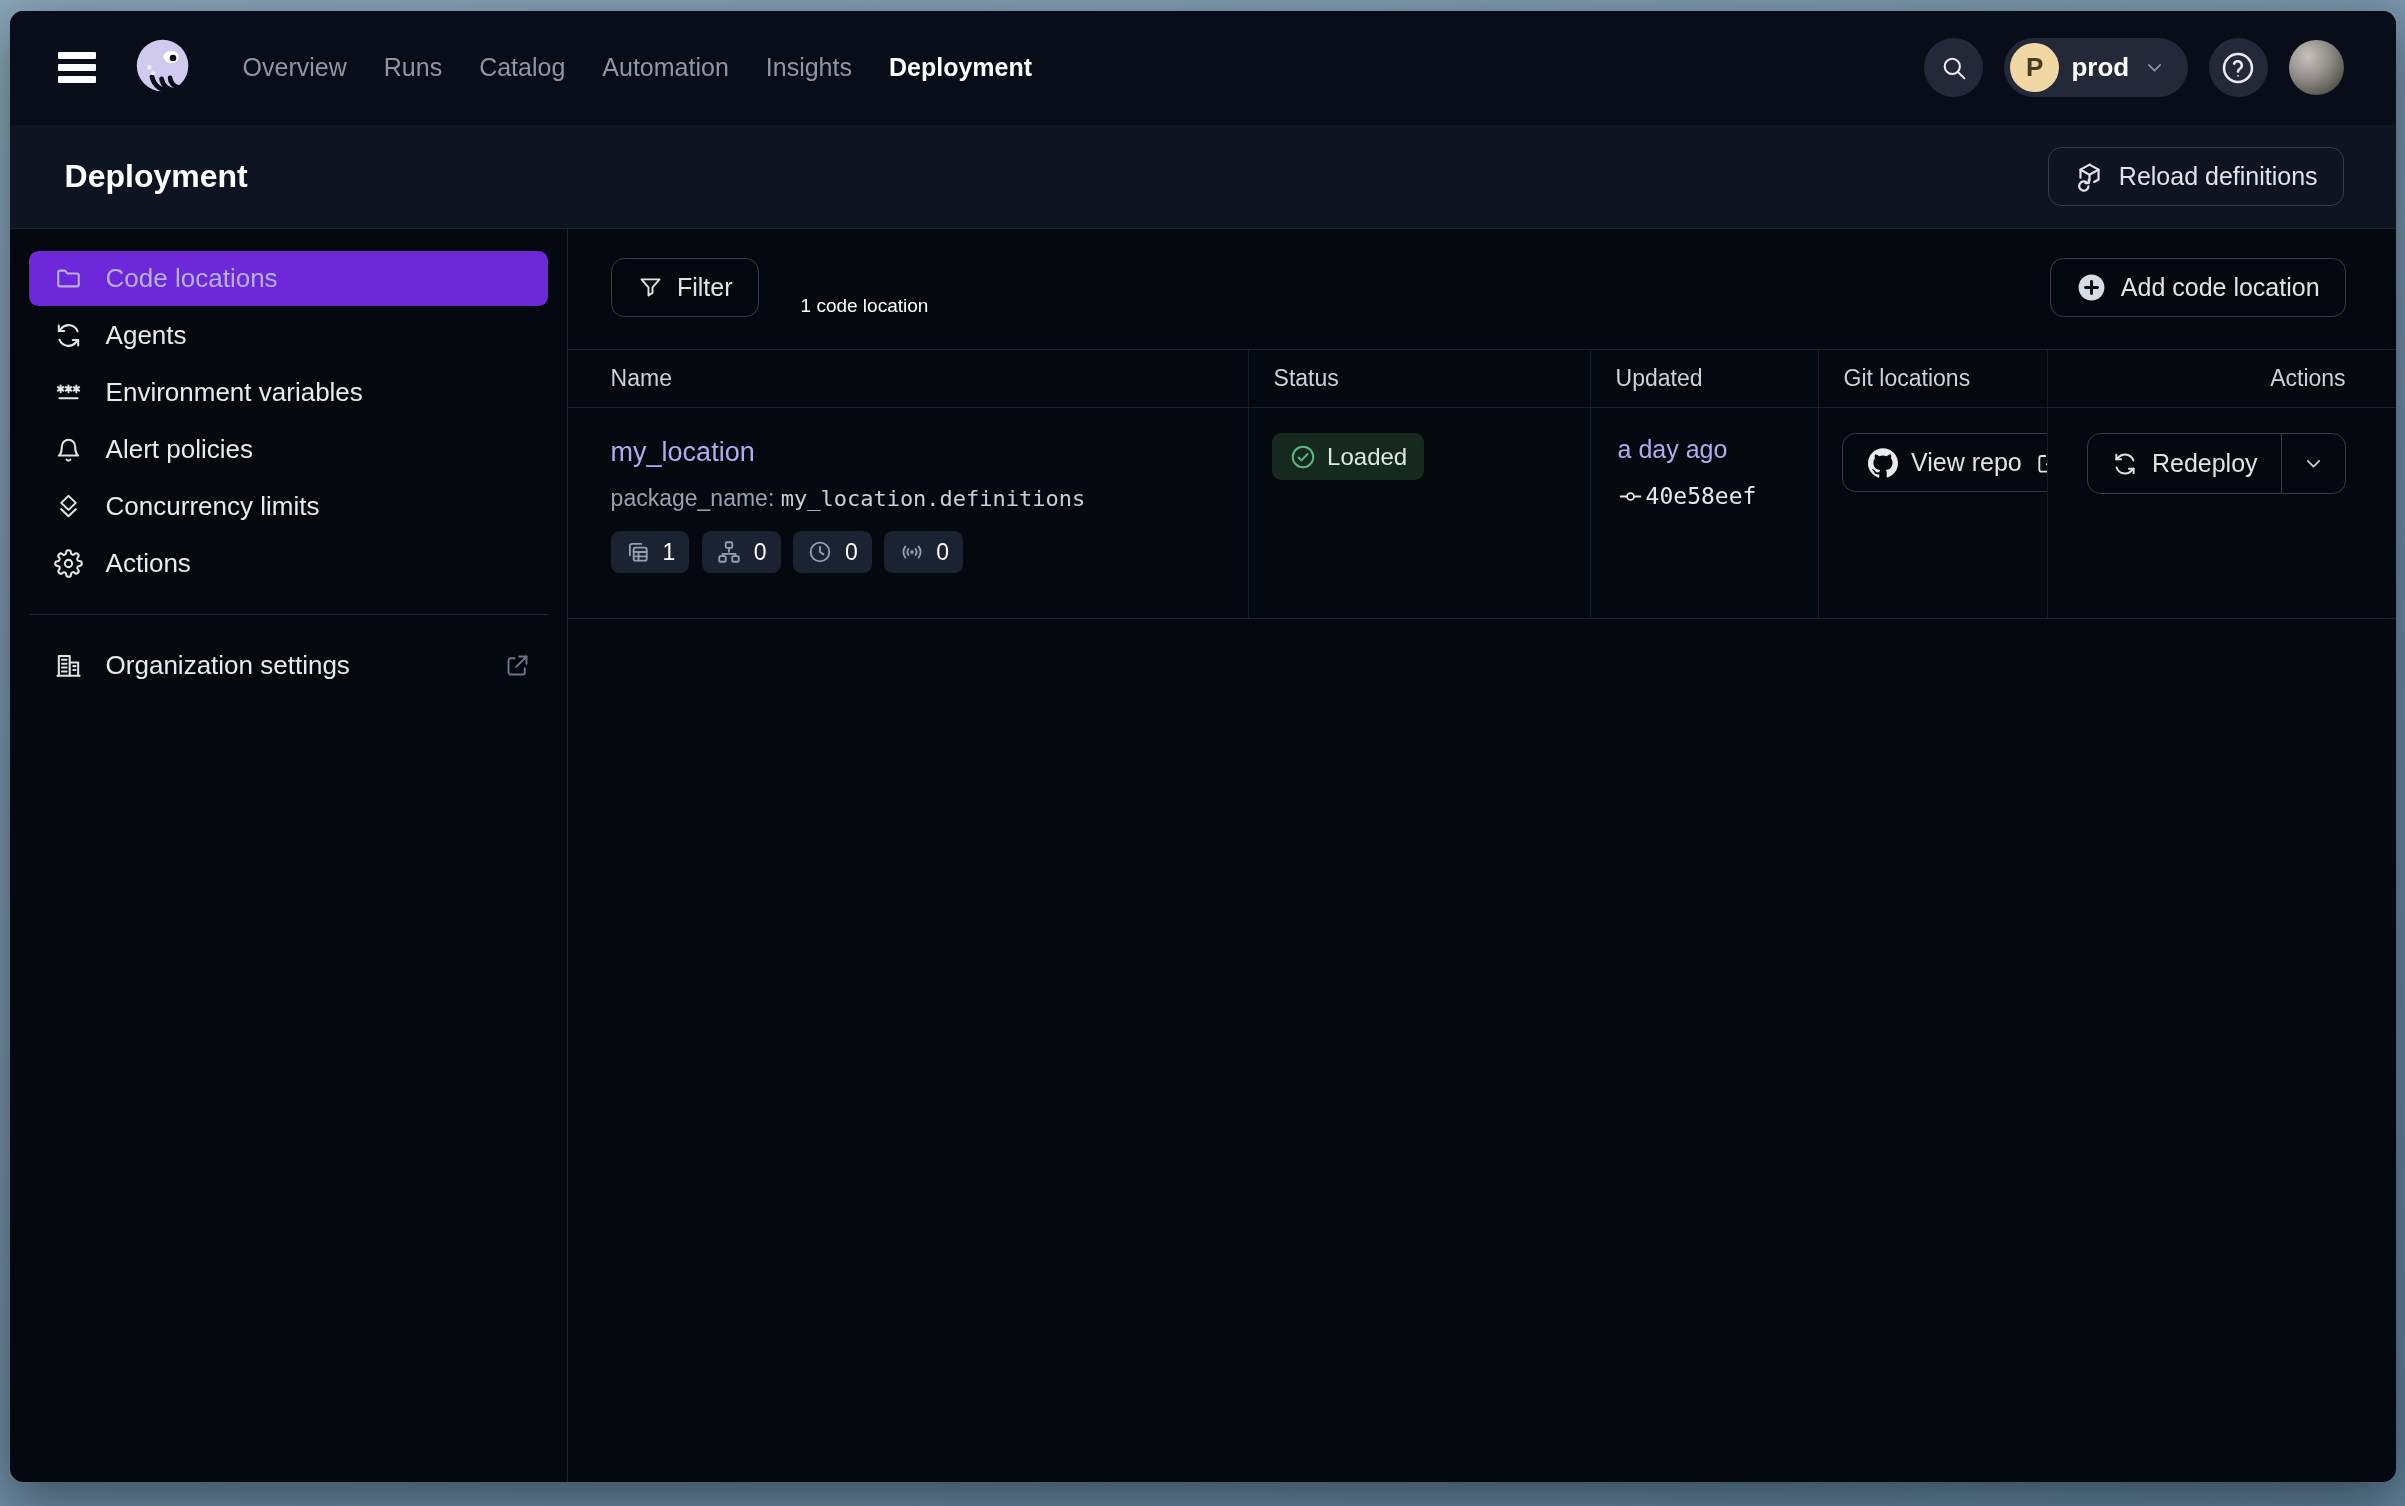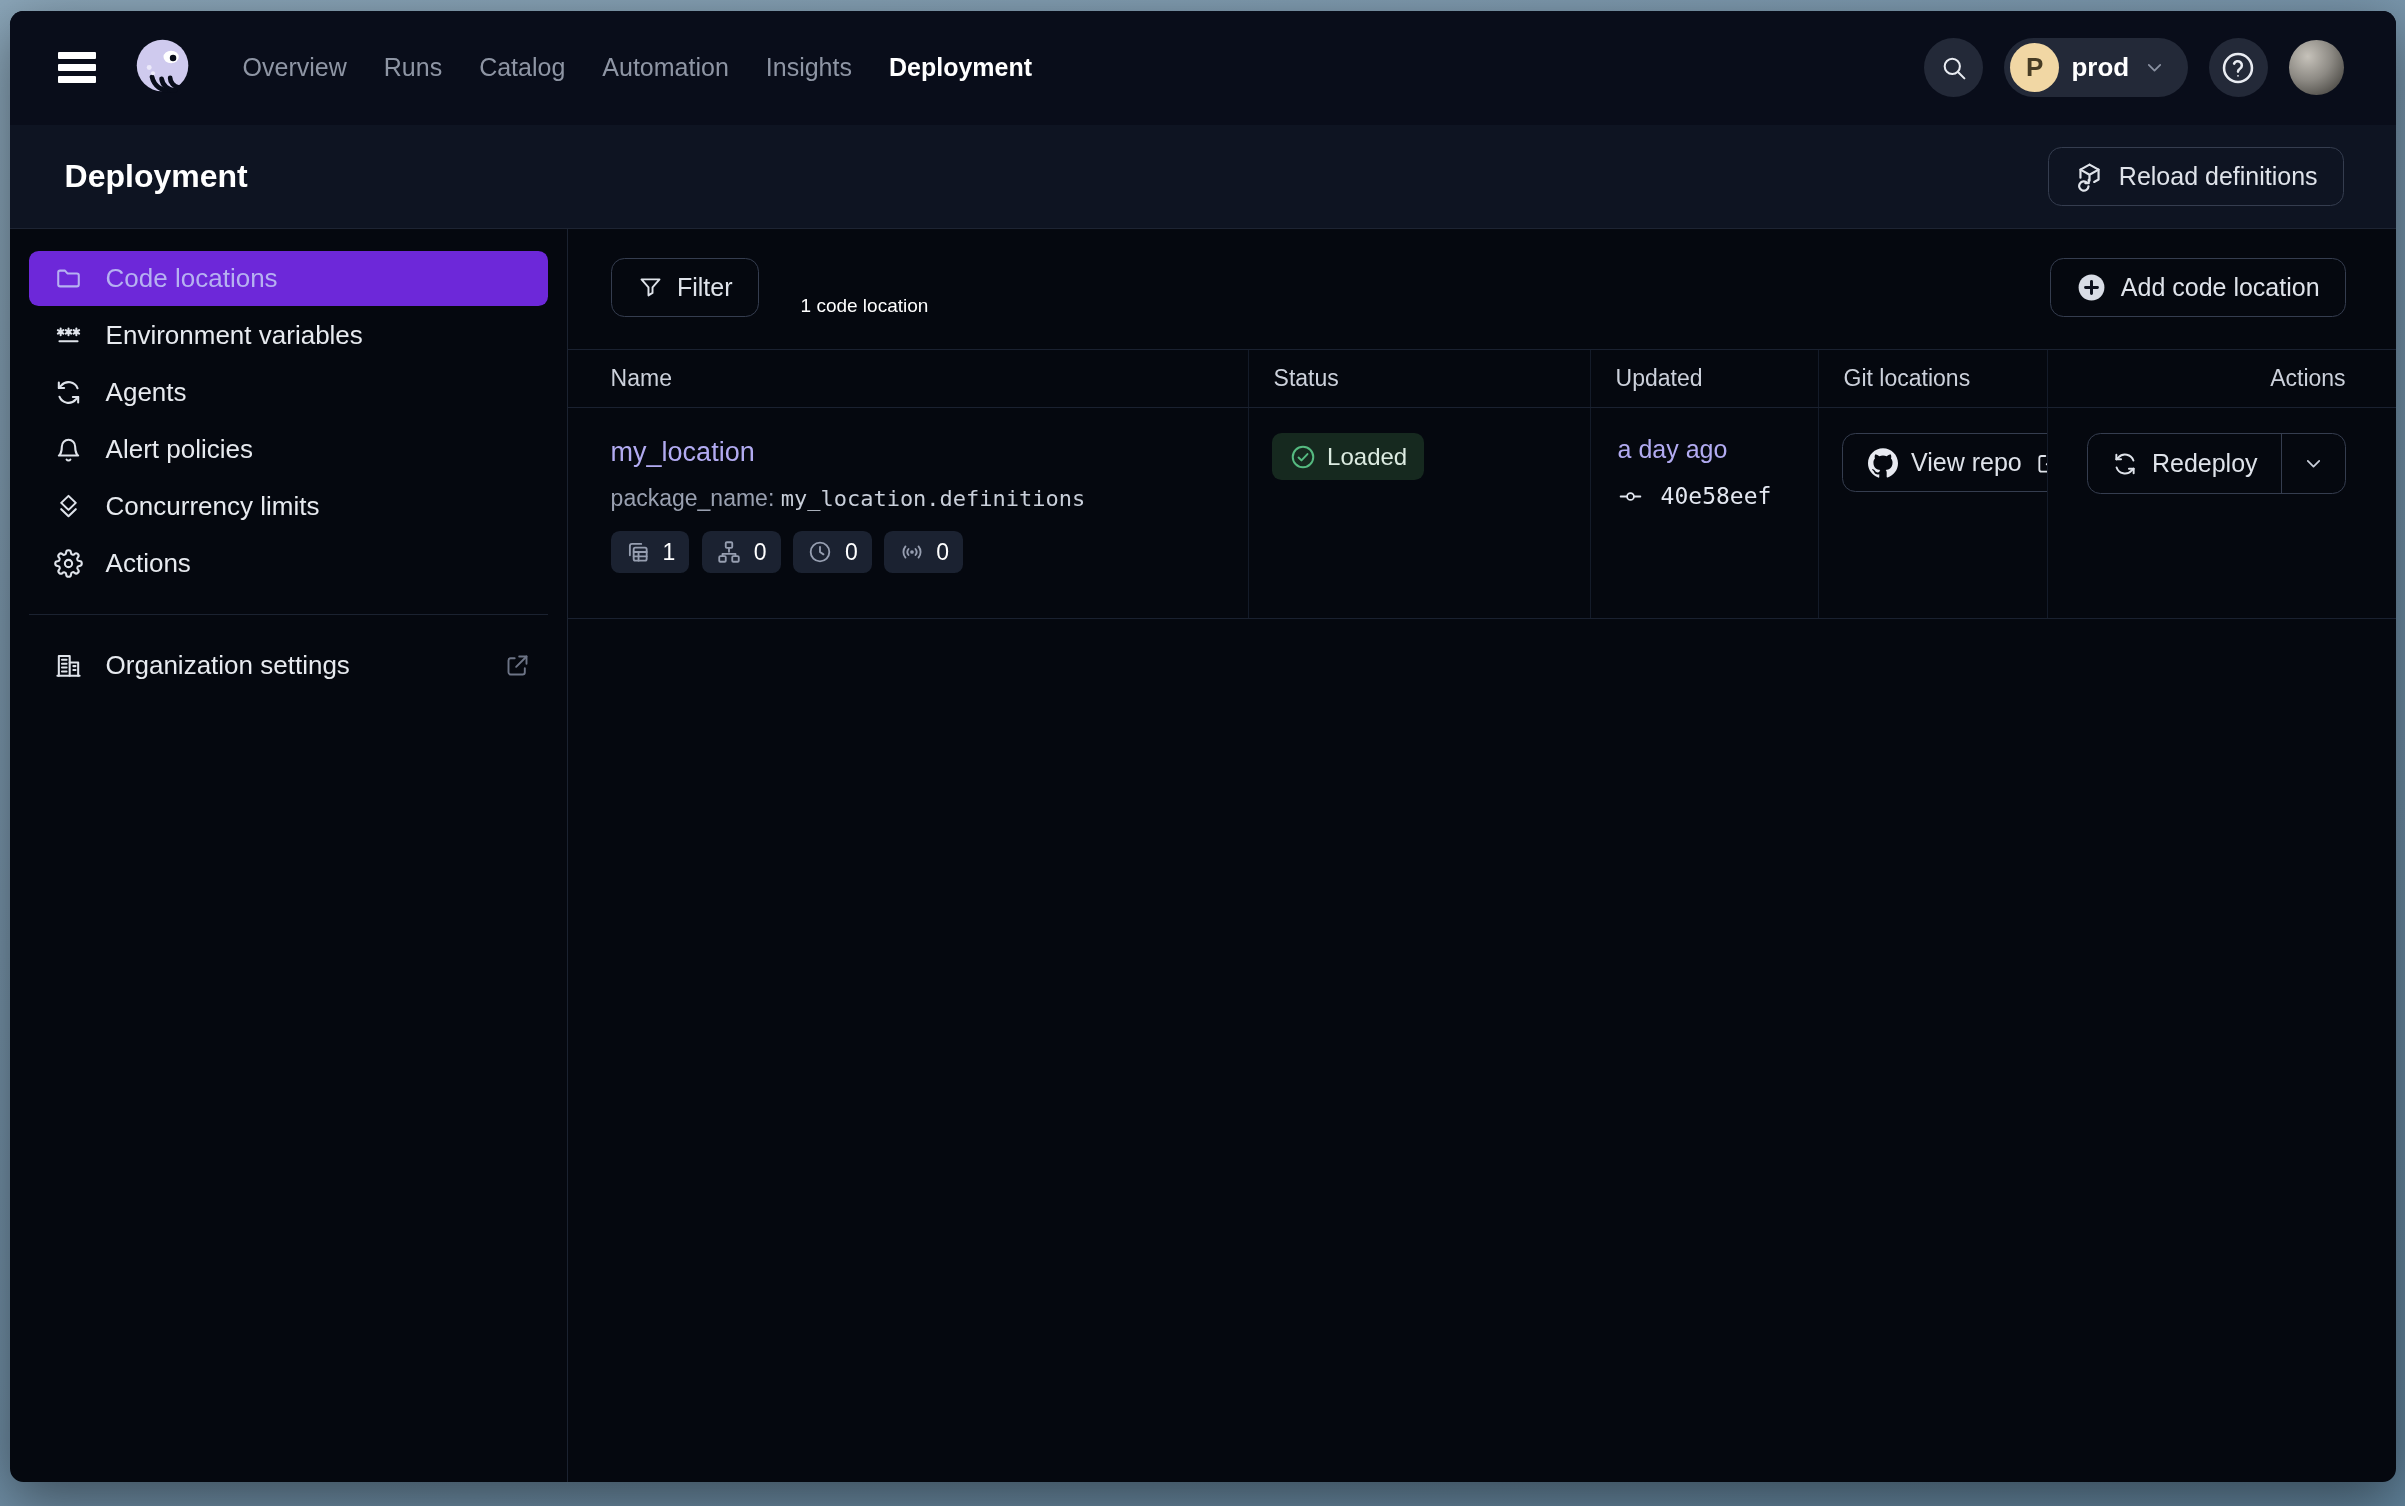--- a/index.html
+++ b/index.html
@@ -77,21 +77,21 @@
     padding:7.6px 14.3px;color:#969eb0}
   .badge b{color:#ffffff;font-size:23px;font-weight:normal}
 
   .cell-status{padding:25px 0 0 23px}
   .status-badge{display:inline-flex;align-items:center;gap:10.5px;background:#16291f;
     border-radius:9.6px;padding:9.6px 17px;color:#dcebe1;font-size:24px}
   .status-badge .icn{color:#55ba80}
 
   .cell-updated{padding:27px 0 0 27px}
   .updated-link{color:#b2abf1;font-size:25px;cursor:pointer}
-  .commit{display:flex;align-items:center;gap:18px;margin-top:19px;color:#e1e5ee}
+  .commit{display:flex;align-items:center;gap:3px;margin-top:19px;color:#e1e5ee}
 
   .cell-git{overflow:hidden;padding:25px 0 0 23px}
   .repo-btn{min-width:241px}
   .cell-actions{display:flex;justify-content:flex-end;align-items:flex-start;
     padding:25px 50px 0 0}
   .split{display:inline-flex;height:59px;border:1px solid #353d4f;border-radius:13.4px;overflow:hidden}
   .split .part{display:flex;align-items:center;gap:13.4px;padding:0 23px;color:#dfe3ea;
     font-size:25px;cursor:pointer}
   .split .part.caret{border-left:1px solid #353d4f;padding:0 19px;color:#c9ced9}
 </style>
@@ -187,40 +187,40 @@
           <span class="icn">
             <svg class="ic" width="29" height="29" viewBox="0 0 24 24">
               <path d="M3.5 7A1.5 1.5 0 0 1 5 5.5h4.1l2 2.3H19A1.5 1.5 0 0 1 20.5 9.3V17A1.5 1.5 0 0 1 19 18.5H5A1.5 1.5 0 0 1 3.5 17z"></path>
             </svg>
           </span>
           <span class="side-label">Code locations</span>
         </div>
 
         <div class="side-item">
           <span class="icn">
+            <svg class="ic" width="29" height="29" viewBox="0 0 24 24">
+              <path d="M19.5 8.5A8 8 0 0 0 6 6.2L4 8.2"></path>
+                <path d="M4 3.8v4.4h4.4"></path>
+              <path d="M4.5 15.5A8 8 0 0 0 18 17.8l2-2"></path>
+                <path d="M20 20.2v-4.4h-4.4"></path>
+            </svg>
+          </span>
+          <span class="side-label">Agents</span>
+        </div>
+
+        <div class="side-item">
+          <span class="icn">
             <svg class="ic" width="29" height="29" viewBox="0 0 24 24" stroke-width="1.8">
               <path d="M5.5 6.2v5.6M3.2 7.6l4.6 2.8M7.8 7.6l-4.6 2.8"></path>
               <path d="M12 6.2v5.6M9.7 7.6l4.6 2.8M14.3 7.6 9.7 10.4"></path>
               <path d="M18.5 6.2v5.6M16.2 7.6l4.6 2.8M20.8 7.6l-4.6 2.8"></path>
               <path d="M4.5 16.8h15"></path>
             </svg>
           </span>
           <span class="side-label">Environment variables</span>
-        </div>
-
-        <div class="side-item">
-          <span class="icn">
-            <svg class="ic" width="29" height="29" viewBox="0 0 24 24">
-              <path d="M19.5 8.5A8 8 0 0 0 6 6.2L4 8.2"></path>
-                <path d="M4 3.8v4.4h4.4"></path>
-              <path d="M4.5 15.5A8 8 0 0 0 18 17.8l2-2"></path>
-                <path d="M20 20.2v-4.4h-4.4"></path>
-            </svg>
-          </span>
-          <span class="side-label">Agents</span>
         </div>
 
         <div class="side-item">
           <span class="icn">
             <svg class="ic" width="29" height="29" viewBox="0 0 24 24">
               <path d="M17.5 9.5a5.5 5.5 0 0 0-11 0c0 6-2.5 7.5-2.5 7.5h16s-2.5-1.5-2.5-7.5"></path>
               <path d="M13.6 20.3a1.9 1.9 0 0 1-3.2 0"></path>
             </svg>
           </span>
           <span class="side-label">Alert policies</span>

